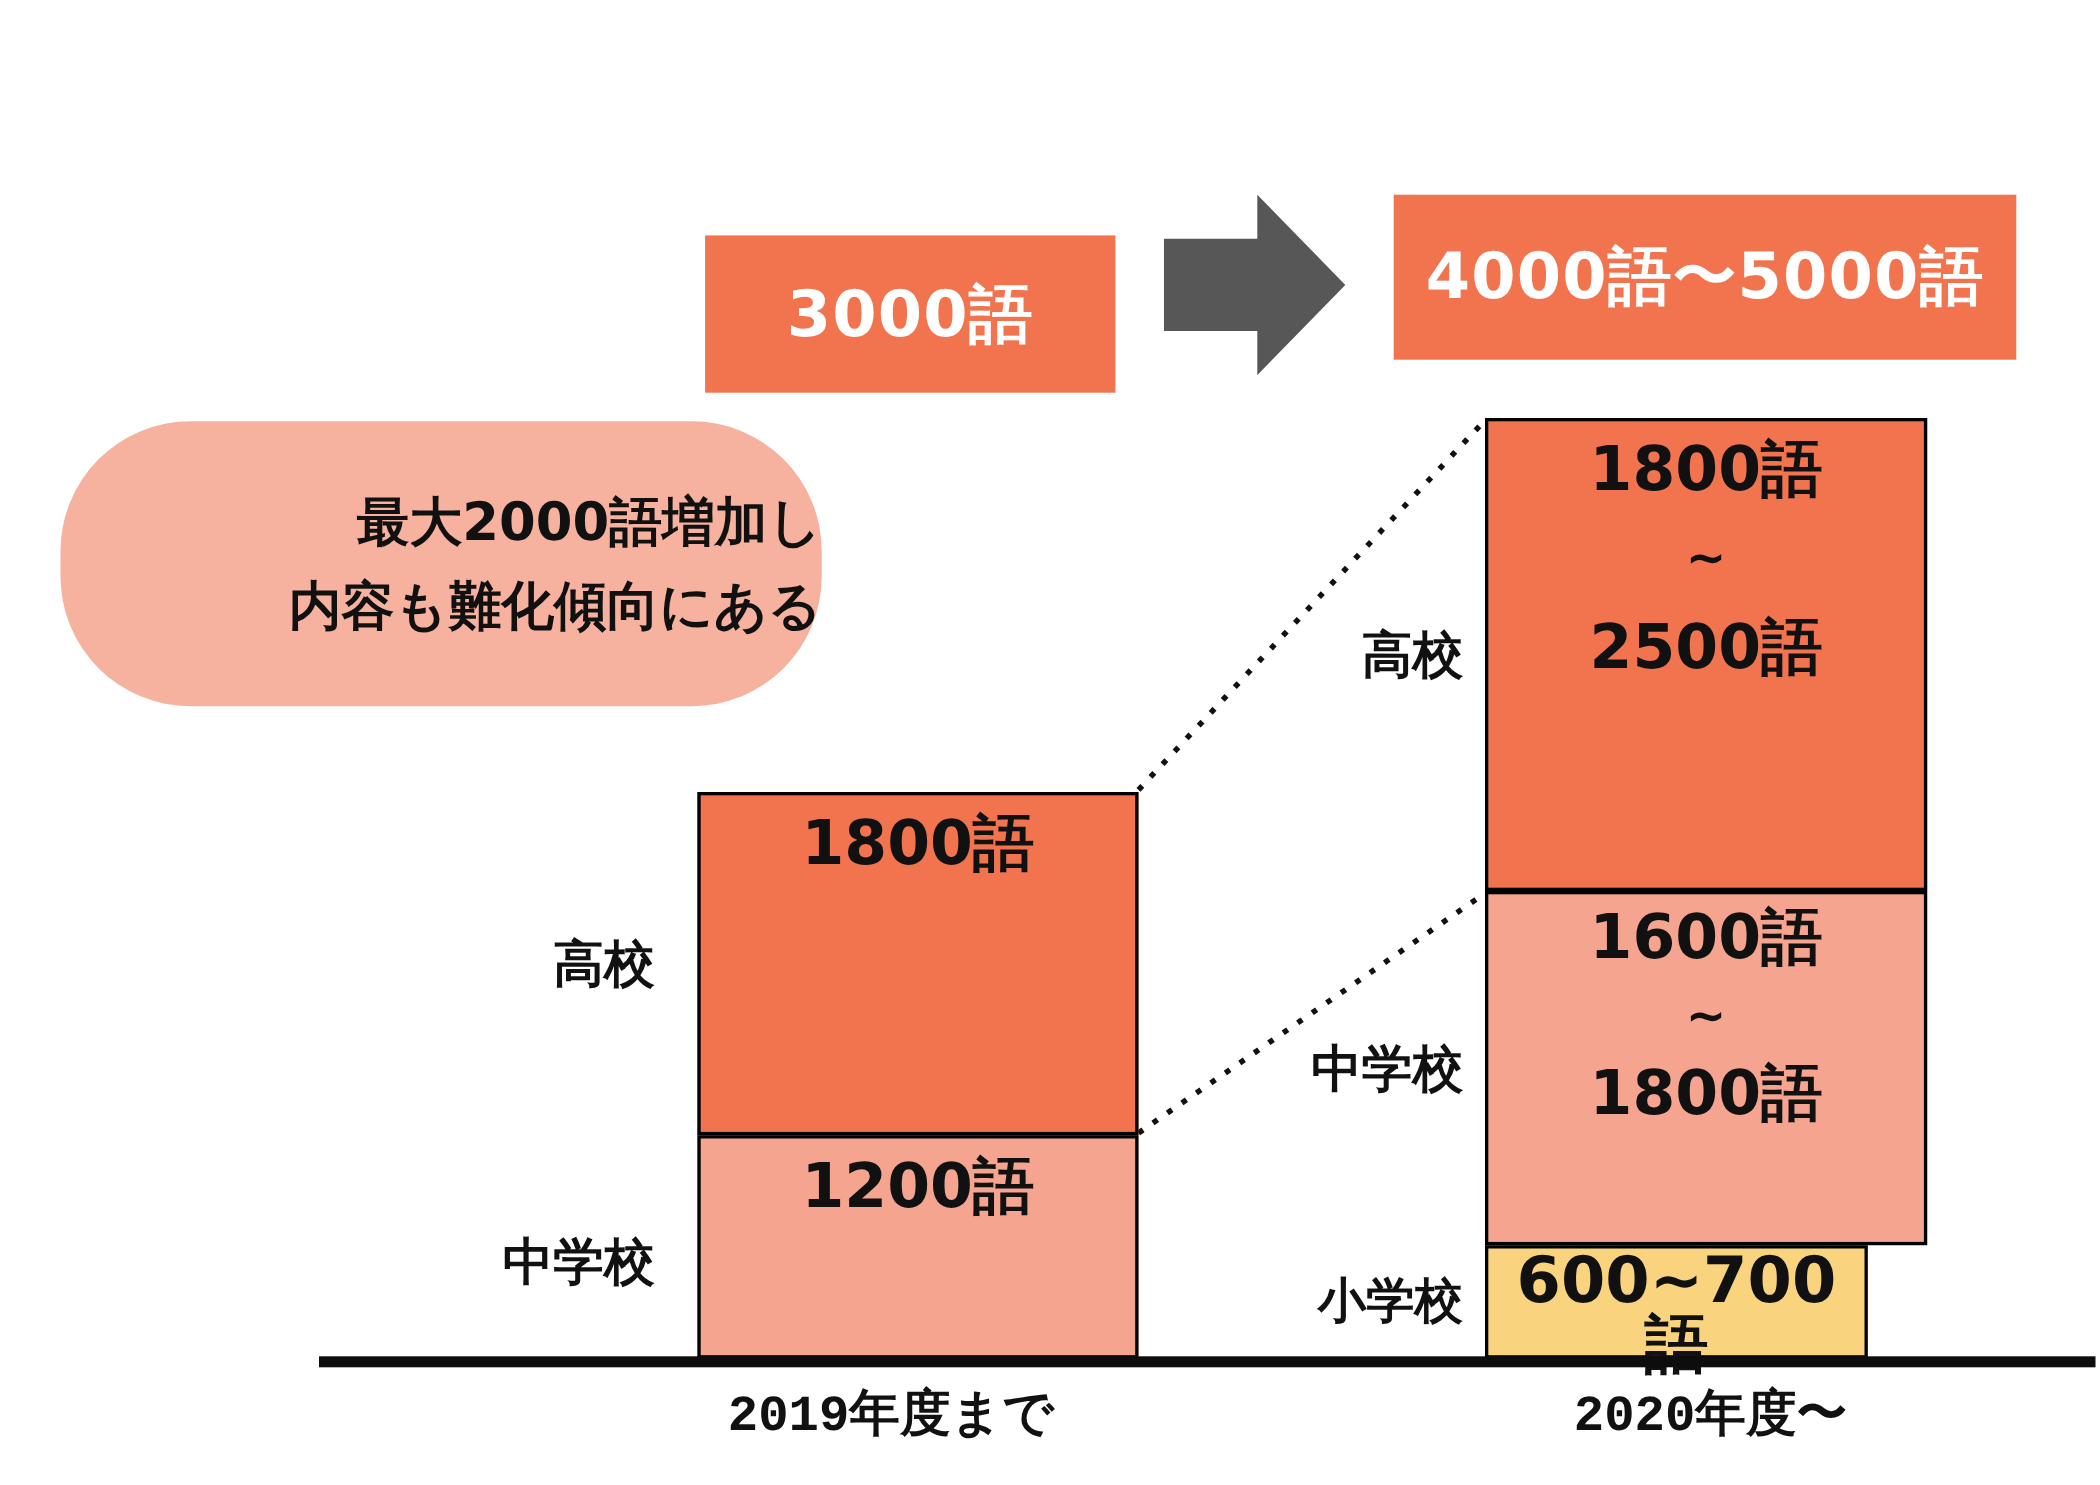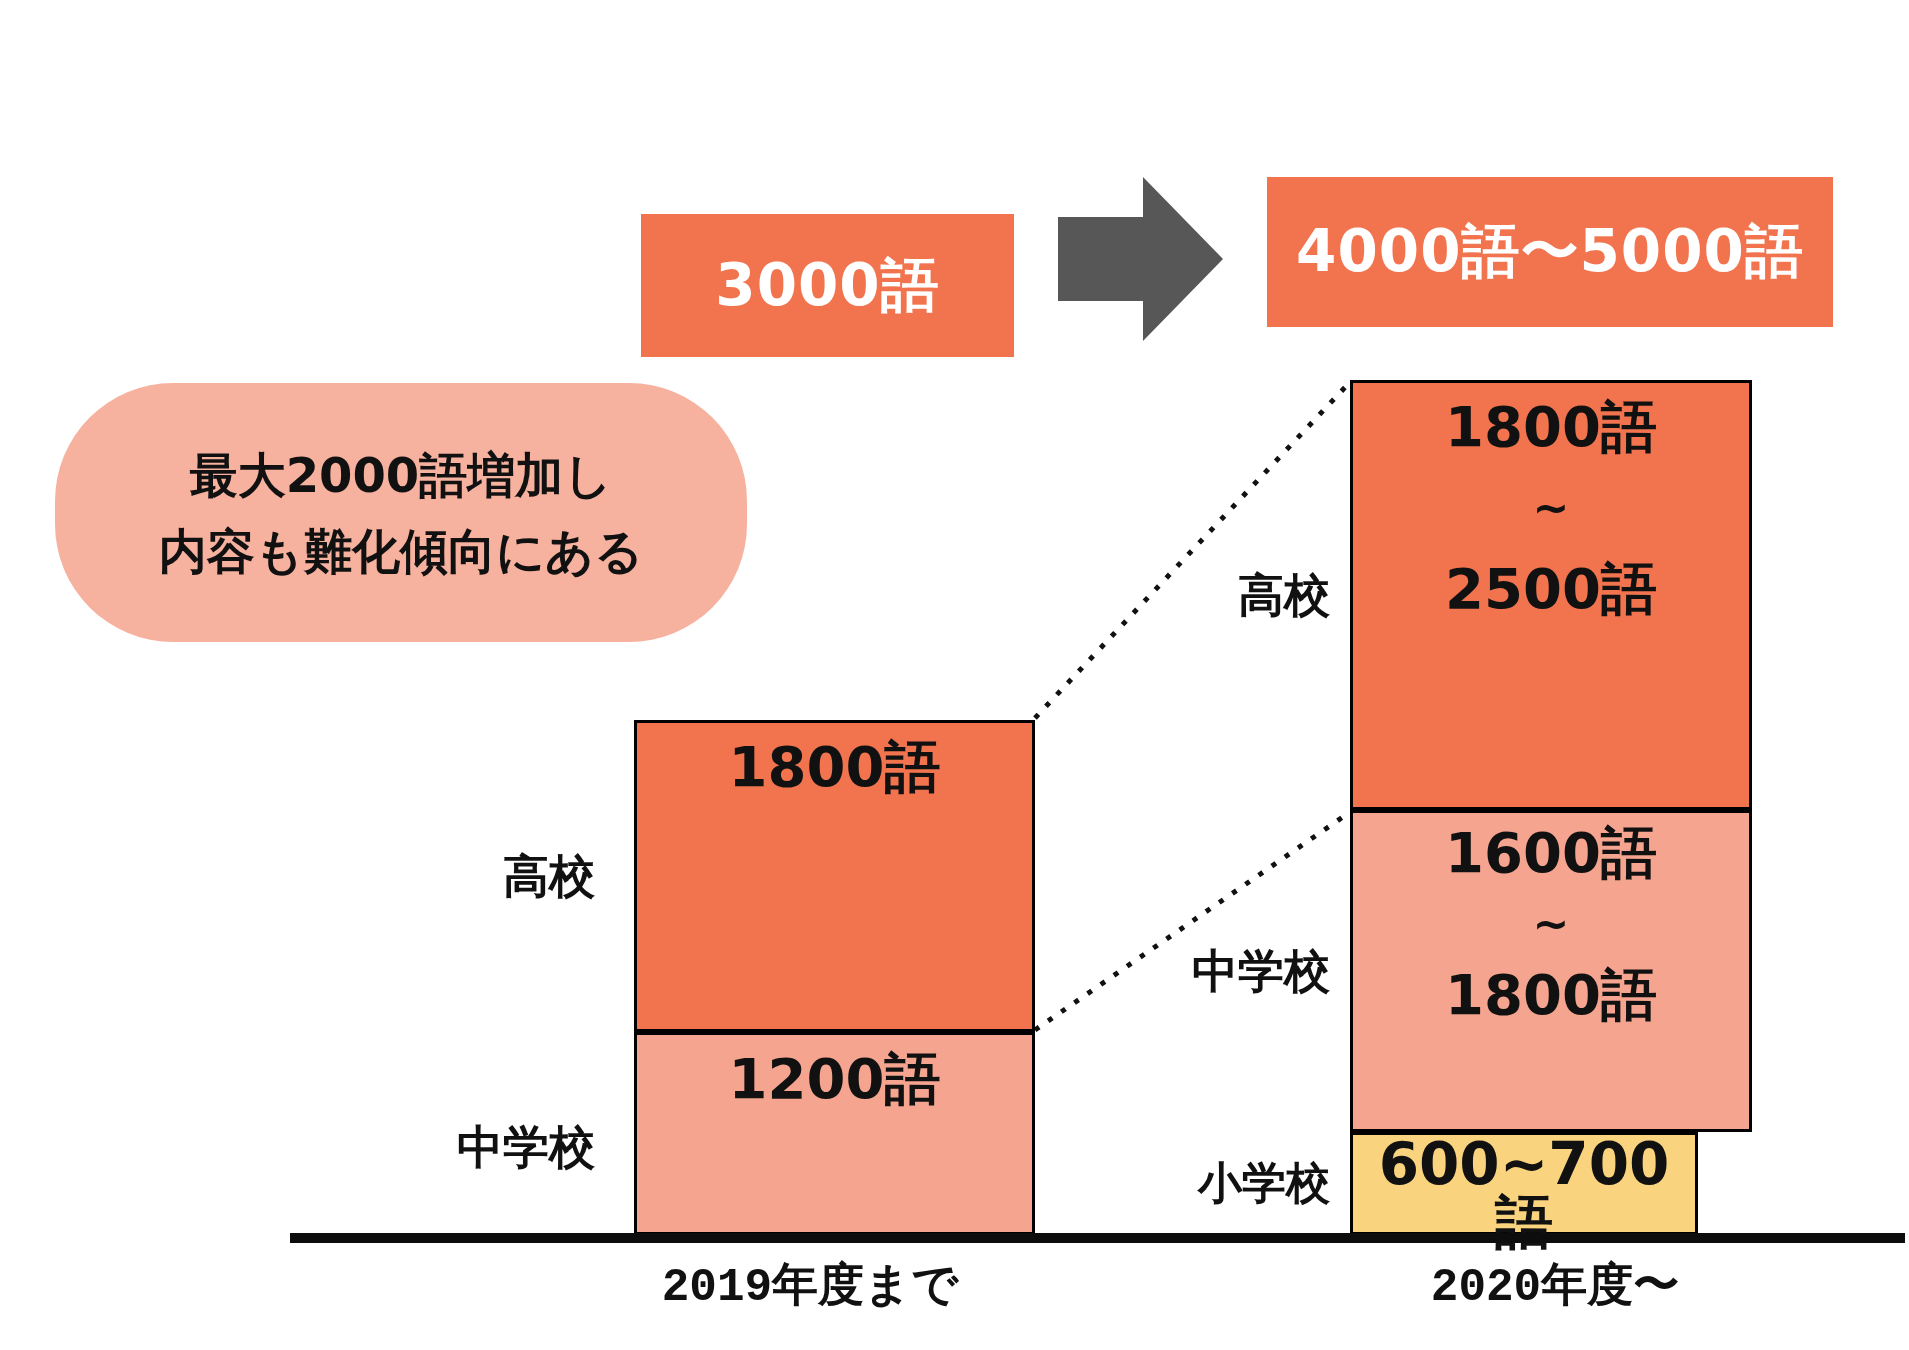--- a/index.html
+++ b/index.html
@@ -7,21 +7,21 @@
     position:relative;width:1909px;height:1350px;background:#ffffff;overflow:hidden;
     font-family:"DejaVu Sans","Liberation Sans",sans-serif;color:#111;
   }
   .abs{position:absolute;box-sizing:border-box;}
   .top-box{
     display:flex;align-items:center;justify-content:center;
     background:#F1744F;color:#ffffff;font-weight:700;font-size:58px;letter-spacing:1px;
   }
   .callout{
     background:#F6B19F;border-radius:118px;
-    display:flex;flex-direction:column;align-items:center;justify-content:center;
+    display:flex;flex-direction:column;align-items:flex-end;justify-content:center;
     font-weight:700;font-size:48px;line-height:76px;color:#111;text-align:center;
   }
   .seg{
     display:flex;flex-direction:column;align-items:center;
     border:3px solid #000;font-weight:700;color:#111;text-align:center;
   }
   .seg-orange{background:#F1744F;}
   .seg-pink{background:#F5A48F;}
   .seg-yellow{background:#FAD37E;}
   .seg .big{font-size:56px;line-height:88px;}

